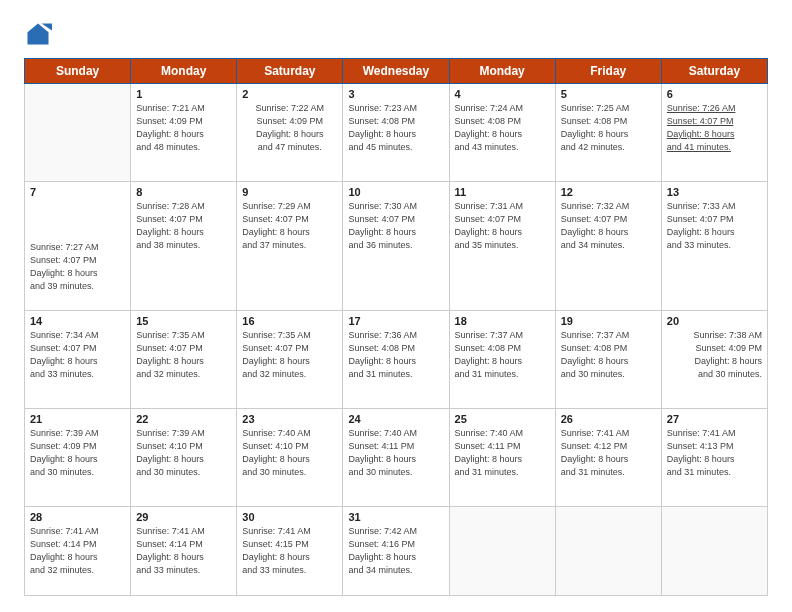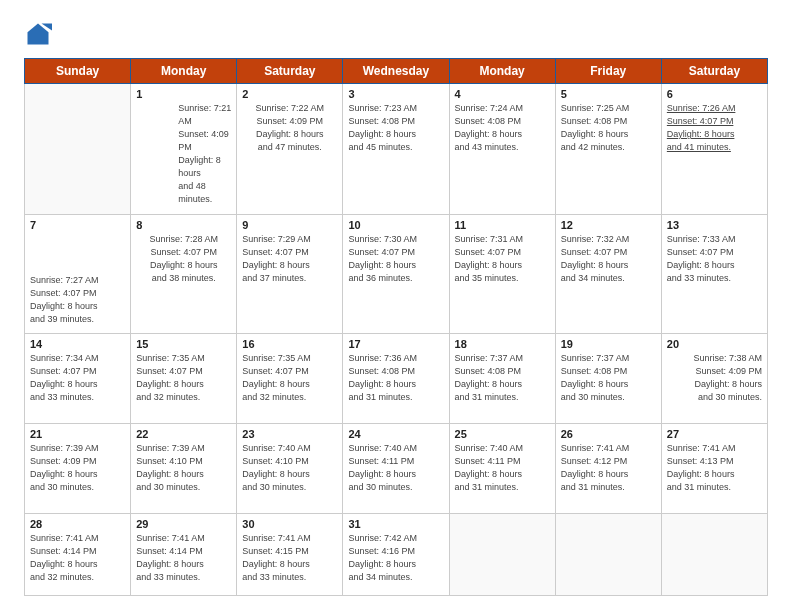--- a/index.html
+++ b/index.html
@@ -128,21 +128,21 @@
           <th>Monday</th>
           <th>Friday</th>
           <th>Saturday</th>
         </tr>
     </thead>
     <tbody>
     <tr>
           <td class="empty"></td>
           <td>
             <span class="day-number">1</span>
-            <div class="day-info" style="white-space: pre-line; margin-left: 42px;">Sunrise: 7:21 AM
+            <div class="day-info" style="white-space: pre-line;">Sunrise: 7:21 AM
 Sunset: 4:09 PM
 Daylight: 8 hours
 and 48 minutes.</div>
           </td>
           <td>
             <span class="day-number">2</span>
             <div class="day-info" style="white-space: pre-line; text-align: center;">Sunrise: 7:22 AM
 Sunset: 4:09 PM
 Daylight: 8 hours
 and 47 minutes.</div>
@@ -179,21 +179,21 @@
         <tr>
           <td>
             <span class="day-number">7</span>
             <div class="day-info" style="white-space: pre-line; margin-top: 43px;">Sunrise: 7:27 AM
 Sunset: 4:07 PM
 Daylight: 8 hours
 and 39 minutes.</div>
           </td>
           <td>
             <span class="day-number">8</span>
-            <div class="day-info" style="white-space: pre-line; text-align: center;">Sunrise: 7:28 AM
+            <div class="day-info" style="white-space: pre-line;">Sunrise: 7:28 AM
 Sunset: 4:07 PM
 Daylight: 8 hours
 and 38 minutes.</div>
           </td>
           <td>
             <span class="day-number">9</span>
             <div class="day-info" style="white-space: pre-line;">Sunrise: 7:29 AM
 Sunset: 4:07 PM
 Daylight: 8 hours
 and 37 minutes.</div>

